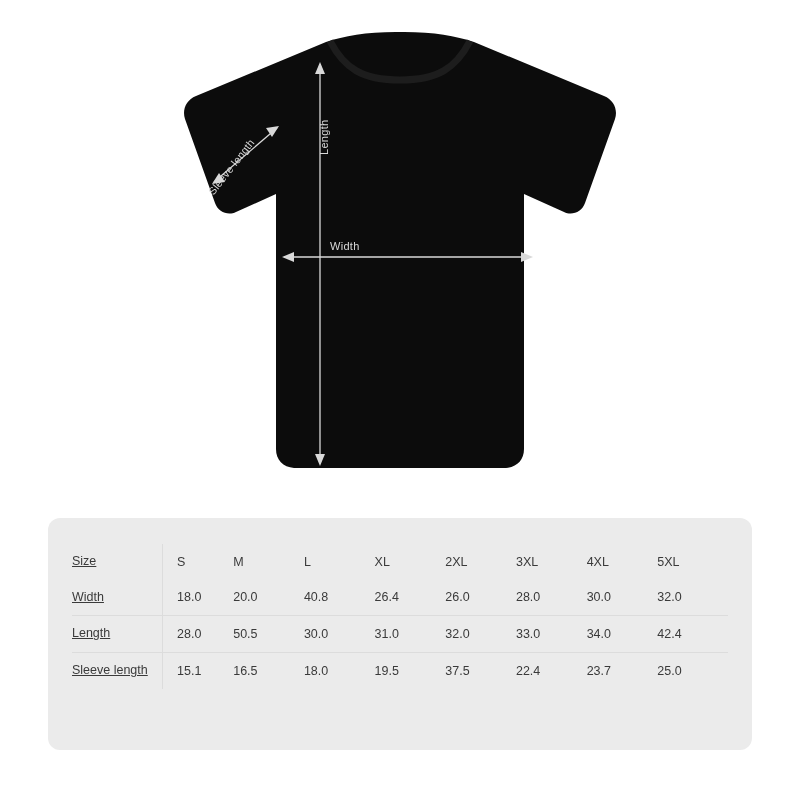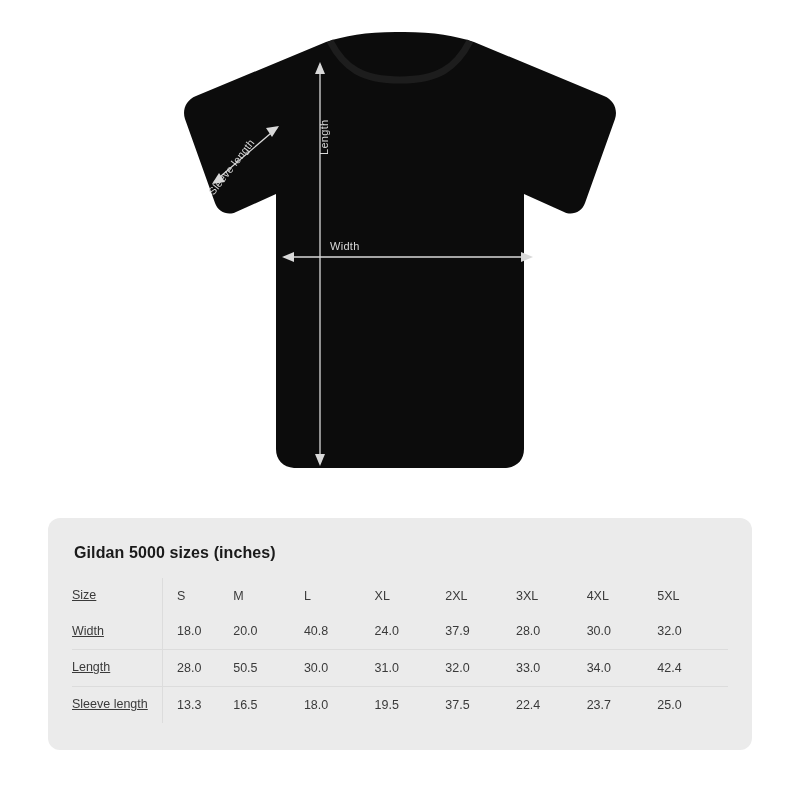--- a/index.html
+++ b/index.html
@@ -169,21 +169,20 @@
       <polygon points="212,184 225,182 219,173"></polygon>
     </g>
   </svg>
 
   <div class="dim-label" id="label-width">Width</div>
   <div class="dim-label" id="label-length">Length</div>
   <div class="dim-label" id="label-sleeve">Sleeve length</div>
 </div>
 
 <div id="size-card">
-  <div id="card-title">Gildan 5000 sizes (inches)</div>
 
   <table class="size-table">
     <thead>
       <tr>
         <th class="rowhead colhead">Size</th>
         <th class="colhead vsep">S</th>
         <th class="colhead">M</th>
         <th class="colhead">L</th>
         <th class="colhead">XL</th>
         <th class="colhead">2XL</th>
@@ -191,40 +190,40 @@
         <th class="colhead">4XL</th>
         <th class="colhead">5XL</th>
       </tr>
     </thead>
     <tbody>
       <tr>
         <td class="rowhead">Width</td>
         <td class="sizecell vsep">18.0</td>
         <td class="sizecell">20.0</td>
         <td class="sizecell">40.8</td>
-        <td class="sizecell">24.0</td>
-        <td class="sizecell">37.9</td>
+        <td class="sizecell">26.4</td>
+        <td class="sizecell">26.0</td>
         <td class="sizecell">28.0</td>
         <td class="sizecell">30.0</td>
         <td class="sizecell">32.0</td>
       </tr>
       <tr>
         <td class="rowhead">Length</td>
         <td class="sizecell vsep">28.0</td>
         <td class="sizecell">50.5</td>
         <td class="sizecell">30.0</td>
         <td class="sizecell">31.0</td>
         <td class="sizecell">32.0</td>
         <td class="sizecell">33.0</td>
         <td class="sizecell">34.0</td>
         <td class="sizecell">42.4</td>
       </tr>
       <tr>
         <td class="rowhead">Sleeve length</td>
-        <td class="sizecell vsep">13.3</td>
+        <td class="sizecell vsep">15.1</td>
         <td class="sizecell">16.5</td>
         <td class="sizecell">18.0</td>
         <td class="sizecell">19.5</td>
         <td class="sizecell">37.5</td>
         <td class="sizecell">22.4</td>
         <td class="sizecell">23.7</td>
         <td class="sizecell">25.0</td>
       </tr>
     </tbody>
   </table>

